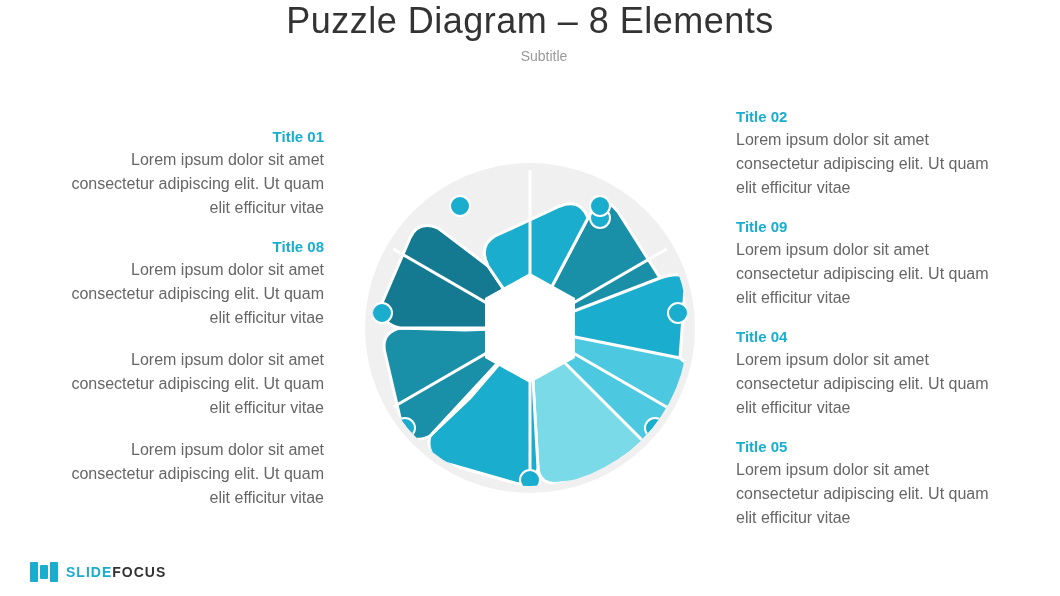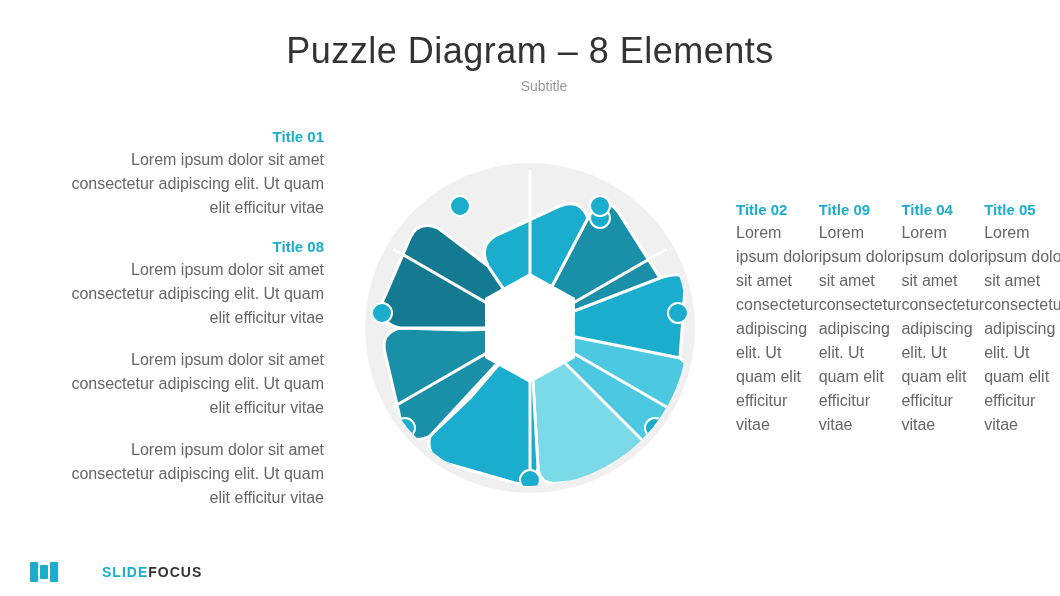--- a/index.html
+++ b/index.html
@@ -9,21 +9,20 @@
       background: #ffffff;
       font-family: 'Segoe UI', Arial, sans-serif;
       overflow: hidden;
       position: relative;
     }
     .page-title {
       text-align: center;
       font-size: 36px;
       font-weight: 300;
       color: #333333;
-      padding-top: 30px;
       letter-spacing: 0.5px;
     }
     .page-subtitle {
       text-align: center;
       font-size: 14px;
       color: #999999;
       margin-top: 6px;
       margin-left: 28px;
     }
     .content-area {
@@ -41,20 +40,21 @@
       width: 280px;
       display: flex;
       flex-direction: column;
       align-items: flex-end;
       gap: 0px;
       padding-right: 20px;
     }
     .right-labels {
       width: 280px;
       display: flex;
+      flex-direction: column;
       align-items: flex-start;
       gap: 0px;
       padding-left: 20px;
     }
     .label-item {
       text-align: right;
       margin-bottom: 18px;
     }
     .label-item.right-item {
       text-align: left;
@@ -104,21 +104,20 @@
       height: 20px;
     }
     .logo-bar-short {
       width: 8px;
       height: 14px;
     }
     .footer-brand {
       font-size: 14px;
       font-weight: 700;
       letter-spacing: 1px;
-      margin-left: 36px;
     }
     .footer-brand-slide {
       color: #1aadce;
     }
     .footer-brand-focus {
       color: #333333;
     }
   </style>
 </head>
 <body>

